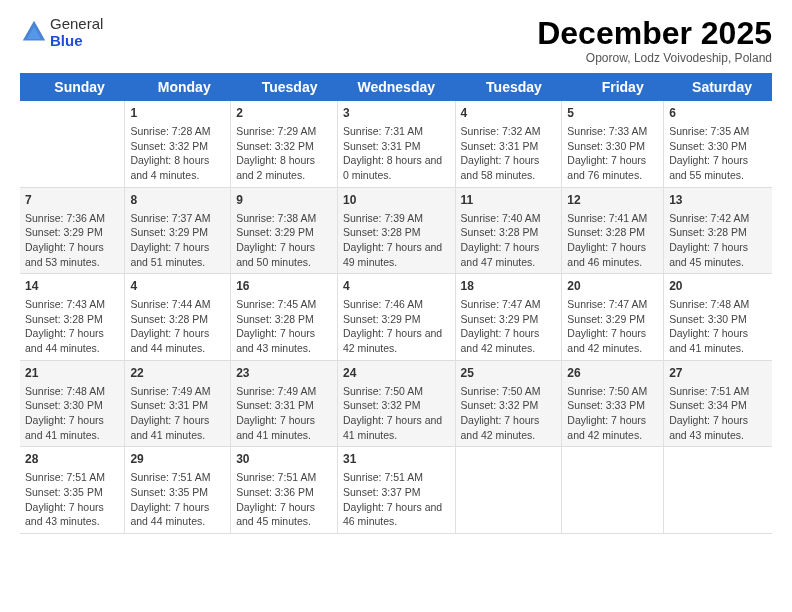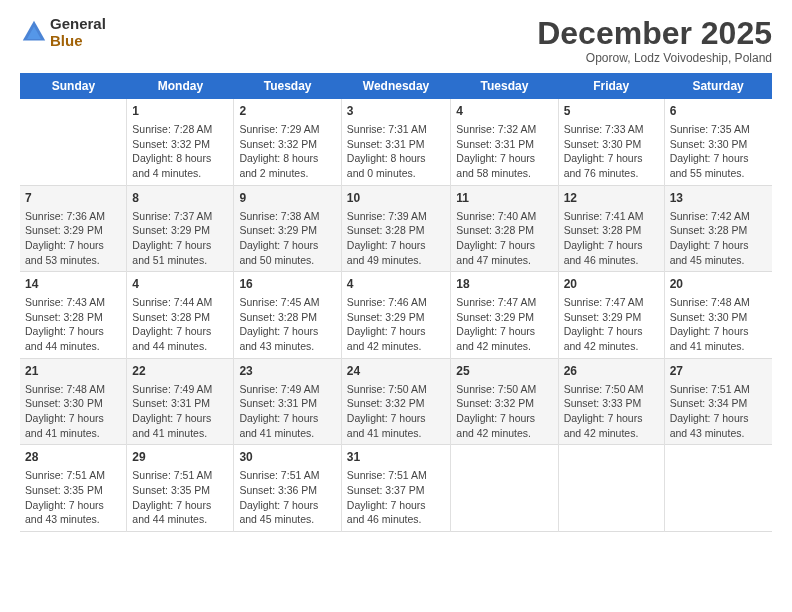--- a/index.html
+++ b/index.html
@@ -21,57 +21,57 @@
       align-items: center;
       gap: 2px;
     }
     .logo-text {
       display: flex;
       flex-direction: column;
       line-height: 1.1;
     }
     .logo-general {
       font-size: 15px;
-      font-weight: bold;
+      font-weight: normal;
       color: #333;
     }
     .logo-blue {
       font-size: 15px;
       font-weight: bold;
-      color: #a16207;
+      color: #1d4ed8;
     }
     .logo-icon {
       width: 28px;
       height: 28px;
       margin-bottom: 2px;
     }
     .title-section {
       text-align: right;
     }
     .month-title {
       font-size: 32px;
       font-weight: bold;
-      color: #404040;
+      color: #000000;
       line-height: 1.1;
     }
     .location-title {
       font-size: 12px;
       color: #555;
     }
     table {
       width: 100%;
       border-collapse: collapse;
       font-size: 11px;
     }
     thead tr th {
       background-color: #2b6fce;
       color: #fff;
-      padding: 6px 8px;
-      text-align: center;
-      font-size: 12px;
+      padding: 6px 20px;
+      text-align: right;
+      font-size: 14px;
       font-weight: bold;
     }
     tbody tr {
       border-bottom: 1px solid #ddd;
     }
     tbody tr:nth-child(odd) {
       background: #fff;
     }
     tbody tr:nth-child(even) {
       background: #f5f5f5;

